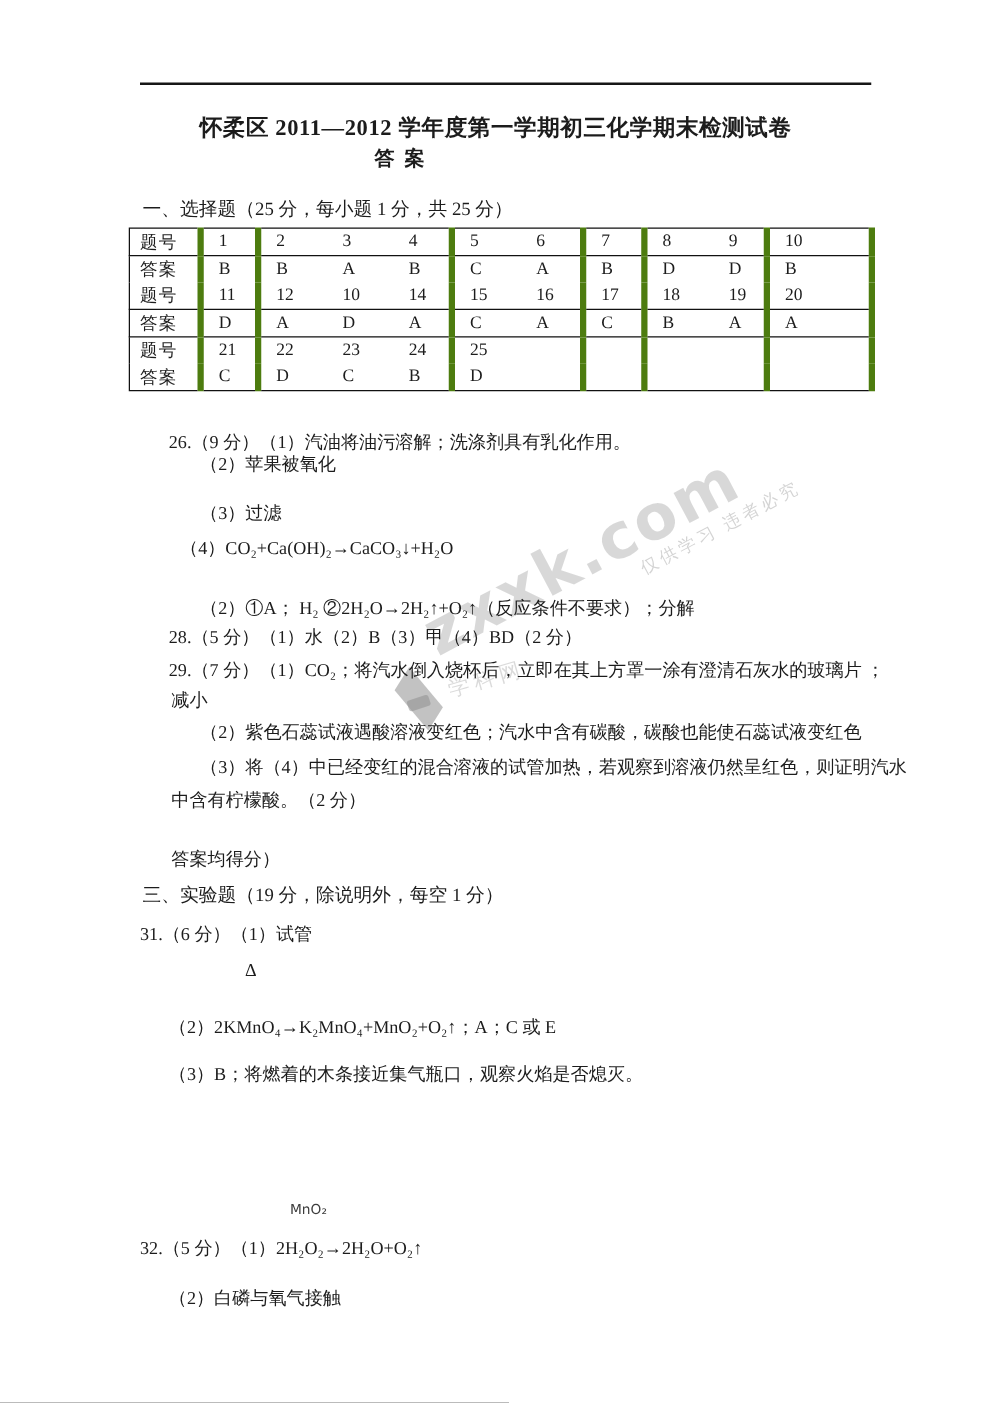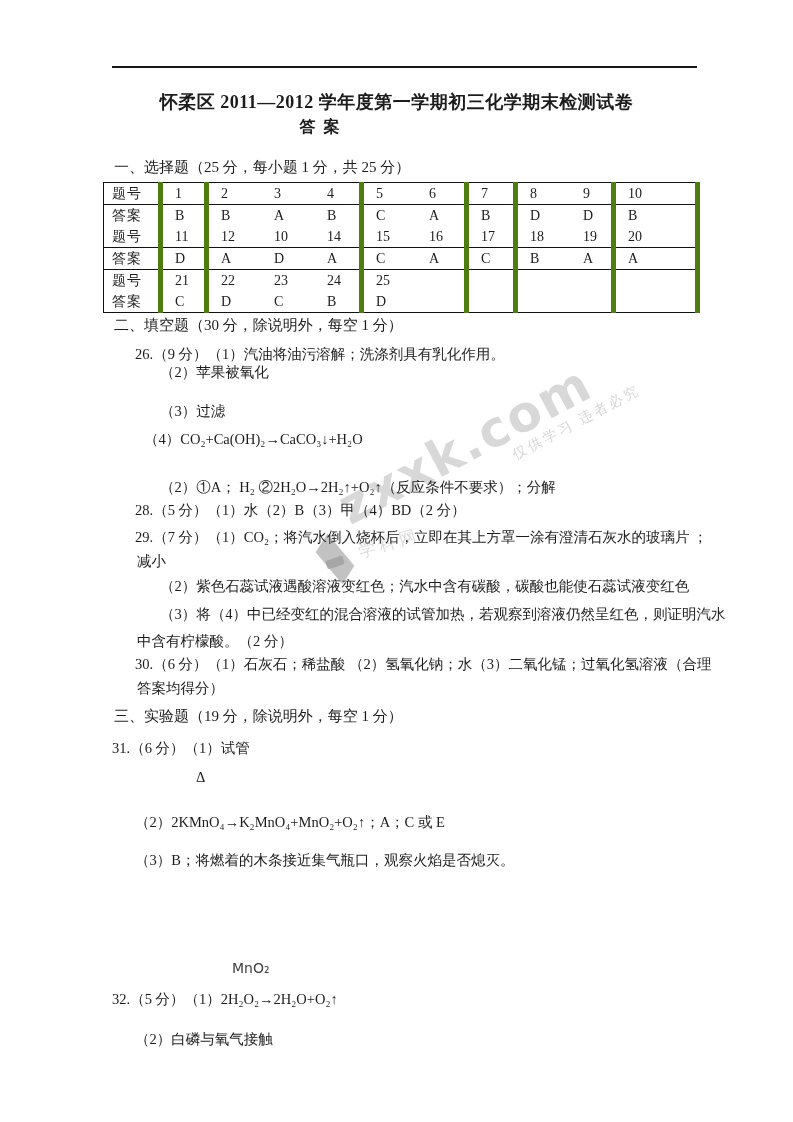--- a/index.html
+++ b/index.html
@@ -17,21 +17,21 @@
 
   .rule{position:absolute;left:112px;top:66px;width:585px;border-top:2px solid #161616;}
 
   .t1{position:absolute;left:0;top:90px;width:793px;text-align:center;
       font-size:18px;font-weight:bold;letter-spacing:.5px;}
   .t2{position:absolute;left:0;top:117px;width:641px;text-align:center;
       font-size:16px;font-weight:bold;letter-spacing:2px;}
 
   .hd{position:absolute;font-size:15px;font-weight:normal;white-space:pre;}
   .ln{position:absolute;font-size:14.5px;line-height:20px;white-space:pre;}
-  .small{font-size:14px;color:#3d3d3d;font-family:"DejaVu Sans","Liberation Sans",sans-serif;}
+  .small{font-size:11px;color:#3d3d3d;font-family:"DejaVu Sans","Liberation Sans",sans-serif;}
 
   table.ans{
     position:absolute;left:103px;top:182px;width:594px;
     border-collapse:collapse;table-layout:fixed;
     font-size:14px;border:1px solid #111;
   }
   .ans td{
     border-left:1px solid #111;border-right:5px solid #4d7c0f;
     height:21px;padding:0 0 0 12px;vertical-align:middle;
     white-space:nowrap;overflow:hidden;
@@ -178,34 +178,32 @@
           <span class="n">D</span><span class="n">C</span><span>B</span>
         </td>
         <td>D</td>
         <td></td>
         <td></td>
         <td></td>
       </tr>
     </tbody>
       </table>
 
-    <div class="hd" style="left:114px;top:316px">二、填空题（30 分，除说明外，每空 1 分）</div>
 
     <div class="ln" style="left:135px;top:344px">26.（9 分）（1）汽油将油污溶解；洗涤剂具有乳化作用。</div>
     <div class="ln" style="left:160px;top:362px">（2）苹果被氧化</div>
     <div class="ln" style="left:160px;top:401px">（3）过滤</div>
     <div class="ln" style="left:144px;top:429px">（4）CO₂+Ca(OH)₂→CaCO₃↓+H₂O</div>
     <div class="ln" style="left:160px;top:477px">（2）①A； H₂ ②2H₂O→2H₂↑+O₂↑（反应条件不要求）；分解</div>
     <div class="ln" style="left:135px;top:500px">28.（5 分）（1）水（2）B（3）甲（4）BD（2 分）</div>
     <div class="ln" style="left:135px;top:527px">29.（7 分）（1）CO₂；将汽水倒入烧杯后，立即在其上方罩一涂有澄清石灰水的玻璃片 ；</div>
     <div class="ln" style="left:137px;top:551px">减小</div>
     <div class="ln" style="left:160px;top:576px">（2）紫色石蕊试液遇酸溶液变红色；汽水中含有碳酸，碳酸也能使石蕊试液变红色</div>
     <div class="ln" style="left:160px;top:604px">（3）将（4）中已经变红的混合溶液的试管加热，若观察到溶液仍然呈红色，则证明汽水</div>
     <div class="ln" style="left:137px;top:631px">中含有柠檬酸。（2 分）</div>
-    <div class="ln" style="left:135px;top:654px">30.（6 分）（1）石灰石；稀盐酸 （2）氢氧化钠；水（3）二氧化锰；过氧化氢溶液（合理</div>
     <div class="ln" style="left:137px;top:678px">答案均得分）</div>
 
     <div class="hd" style="left:114px;top:707px">三、实验题（19 分，除说明外，每空 1 分）</div>
 
     <div class="ln" style="left:112px;top:738px">31.（6 分）（1）试管</div>
     <div class="ln" style="left:196px;top:767px">Δ</div>
     <div class="ln" style="left:135px;top:812px">（2）2KMnO₄→K₂MnO₄+MnO₂+O₂↑；A；C 或 E</div>
     <div class="ln" style="left:135px;top:850px">（3）B；将燃着的木条接近集气瓶口，观察火焰是否熄灭。</div>
     <div class="ln small" style="left:232px;top:958px">MnO₂</div>
     <div class="ln" style="left:112px;top:989px">32.（5 分）（1）2H₂O₂→2H₂O+O₂↑</div>

